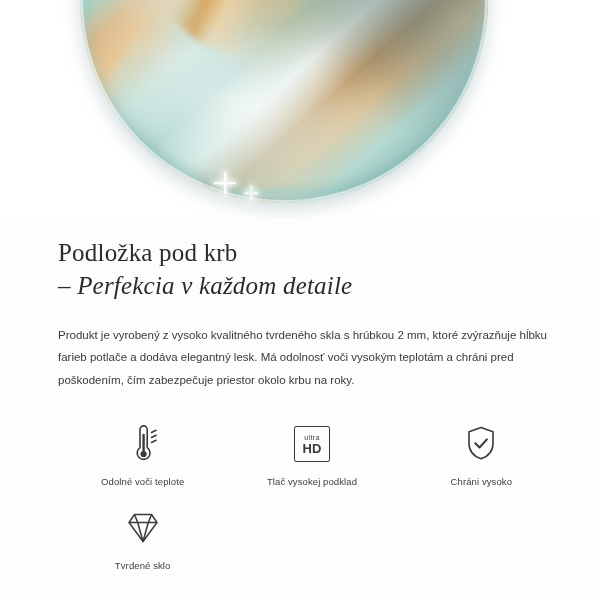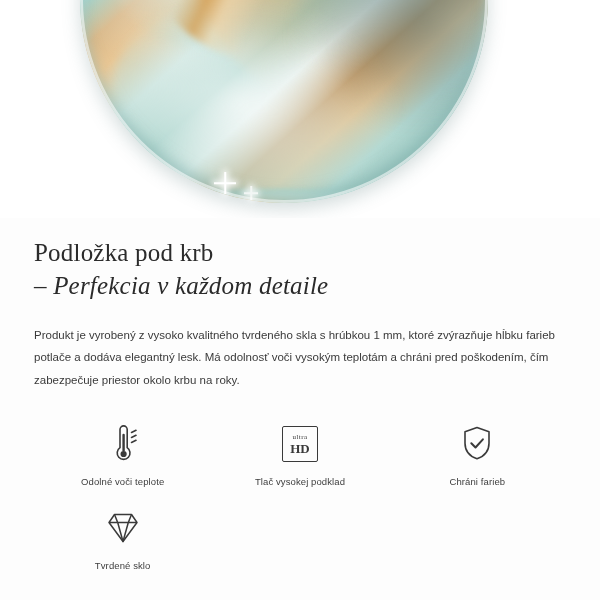--- a/index.html
+++ b/index.html
@@ -150,20 +150,21 @@
   }
   .sparkle::before { left: 50%; top: 0; width: 1.5px; height: 100%; transform: translateX(-50%); }
   .sparkle::after  { top: 50%; left: 0; height: 1.5px; width: 100%; transform: translateY(-50%); }
   .sparkle-1 { left: 214px; top: 172px; }
   .sparkle-2 { left: 244px; top: 186px; width: 14px; height: 14px; opacity: 0.85; }
 
   
   .content {
     padding: 0 34px;
     box-sizing: border-box;
+    margin-left: 24px;
   }
   .headline {
     margin: 0;
     padding-top: 18px;
     font-family: "Liberation Serif", serif;
     font-size: 25px;
     line-height: 1.32;
     font-weight: 400;
     color: #2b2b2b;
     letter-spacing: 0.2px;
@@ -209,21 +210,20 @@
   .ultrahd-box {
     width: 34px;
     height: 34px;
     border: 1.6px solid #3a3a3a;
     border-radius: 2px;
     display: flex;
     flex-direction: column;
     align-items: center;
     justify-content: center;
     line-height: 1;
-    font-family: Liberation Serif, serif;
   }
   .ultrahd-box .u-top {
     font-size: 7px;
     letter-spacing: 0.4px;
     color: #3a3a3a;
     margin-bottom: 1px;
   }
   .ultrahd-box .u-bot {
     font-size: 13px;
     font-weight: bold;
@@ -250,21 +250,21 @@
     <div class="sparkle sparkle-2"></div>
   </div>
 
   <div class="content">
 
     <h1 class="headline">
       <span>Podložka pod krb</span>
       <span class="line2">– Perfekcia v každom detaile</span>
     </h1>
 
-    <p class="paragraph">Produkt je vyrobený z vysoko kvalitného tvrdeného skla s hrúbkou 1 mm, ktoré zvýrazňuje hĺbku farieb potlače a dodáva elegantný lesk. Má odolnosť voči vysokým teplotám a chráni pred poškodením, čím zabezpečuje priestor okolo krbu na roky.</p>
+    <p class="paragraph">Produkt je vyrobený z vysoko kvalitného tvrdeného skla s hrúbkou 2 mm, ktoré zvýrazňuje hĺbku farieb potlače a dodáva elegantný lesk. Má odolnosť voči vysokým teplotám a chráni pred poškodením, čím zabezpečuje priestor okolo krbu na roky.</p>
 
     <div class="features">
 
       <div class="feature">
         <div class="feature-icon">
           <svg width="40" height="42" viewBox="0 0 40 42" fill="none" stroke="#3a3a3a" stroke-width="1.6" stroke-linecap="round">
             <path d="M17 6.5a3.6 3.6 0 0 1 7.2 0v18.2a6.4 6.4 0 1 1-7.2 0z"></path>
             <line x1="20.6" y1="12" x2="20.6" y2="27.5" stroke-width="2.4"></line>
             <circle cx="20.6" cy="31" r="3.1" fill="#3a3a3a" stroke="none"></circle>
             <path d="M28.5 9.5l4.5-2.2M28.5 14.5l4.5-2.2M28.5 19.5l4.5-2.2"></path>
@@ -283,21 +283,21 @@
         <div class="feature-label">Tlač vysokej podklad</div>
       </div>
 
       <div class="feature">
         <div class="feature-icon">
           <svg width="40" height="42" viewBox="0 0 40 42" fill="none" stroke="#3a3a3a" stroke-width="1.6" stroke-linejoin="round">
             <path d="M20 4.5l12 4.2v11.5c0 8.1-5.3 13.2-12 15.6-6.7-2.4-12-7.5-12-15.6V8.7z"></path>
             <path d="M14.3 20.2l4.2 4.3 7.4-8.2" stroke-width="2" stroke-linecap="round"></path>
           </svg>
         </div>
-        <div class="feature-label">Chráni farieb</div>
+        <div class="feature-label">Chráni vysoko</div>
       </div>
 
       <div class="feature">
         <div class="feature-icon">
           <svg width="42" height="40" viewBox="0 0 42 40" fill="none" stroke="#3a3a3a" stroke-width="1.5" stroke-linejoin="round">
             <path d="M7 14.5L12.5 6.5h17L35 14.5 21 33.5z"></path>
             <path d="M7 14.5h28M12.5 6.5l3.2 8M29.5 6.5l-3.2 8M15.7 14.5L21 33.5l5.3-19"></path>
           </svg>
         </div>
         <div class="feature-label">Tvrdené sklo</div>

